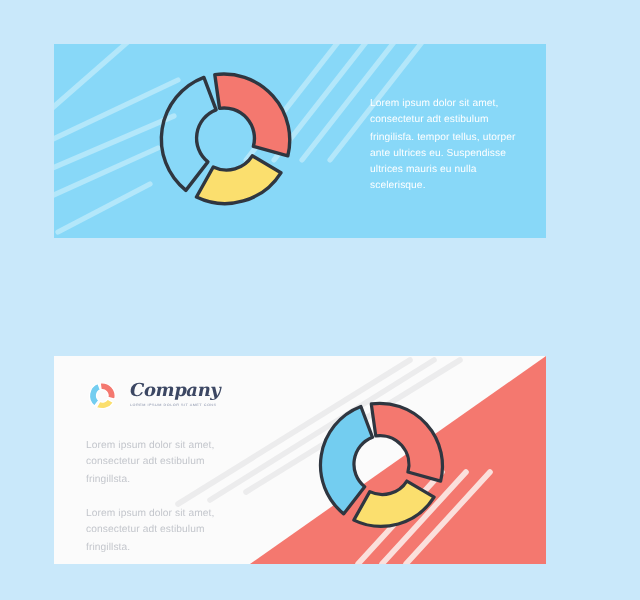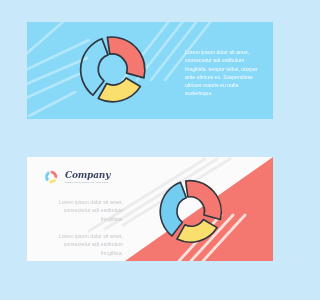--- a/index.html
+++ b/index.html
@@ -59,26 +59,25 @@
     color: #ffffff;
     font-size: 5.1px;
     line-height: 8.3px;
     letter-spacing: 0.05px;
   }
 
   
   .banner-bottom {
     position: absolute;
     left: 27px;
-    top: 157px;
+    top: 178px;
     width: 246px;
     height: 104px;
     background: #fbfbfb;
     overflow: hidden;
-    text-align: right;
   }
   .banner-bottom .red-wedge {
     position: absolute;
     left: 0; top: 0;
     width: 100%;
     height: 100%;
     background: #f4786f;
     clip-path: polygon(98px 104px, 246px 0px, 246px 104px);
   }
 

